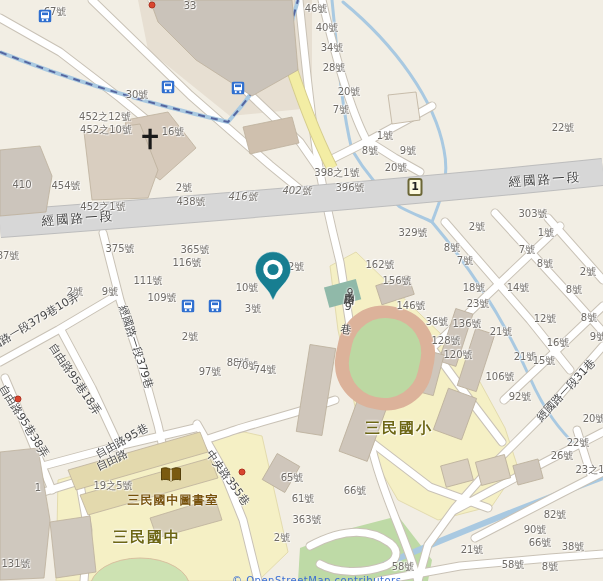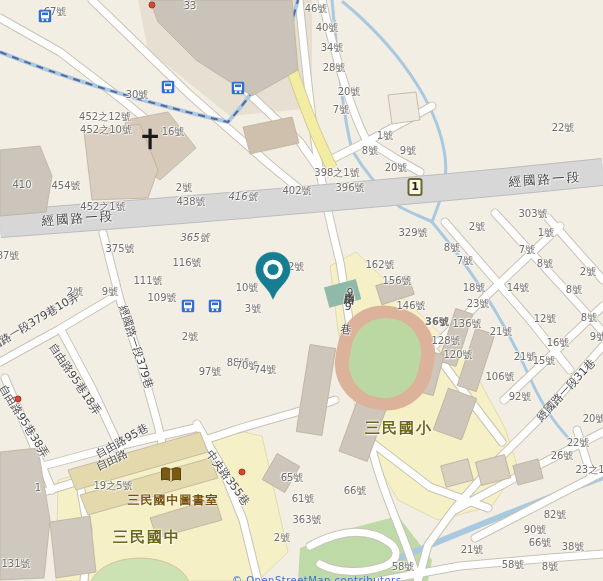--- a/index.html
+++ b/index.html
@@ -194,41 +194,41 @@
       <span class="lbl addr" style="left: 563px; top: 128px;">22號</span>
       <span class="lbl addr" style="left: 105px; top: 117px;">452之12號</span>
       <span class="lbl addr" style="left: 106px; top: 130px;">452之10號</span>
       <span class="lbl addr" style="left: 173px; top: 132px;">16號</span>
       <span class="lbl addr" style="left: 22px; top: 184px;">410</span>
       <span class="lbl addr" style="left: 66px; top: 186px; text-align: right;">454號</span>
       <span class="lbl addr" style="left: 103px; top: 207px;">452之1號</span>
       <span class="lbl addr" style="left: 184px; top: 188px;">2號</span>
       <span class="lbl addr" style="left: 191px; top: 202px;">438號</span>
       <span class="lbl addr" style="left: 243px; top: 197px; font-style: italic;">416號</span>
-      <span class="lbl addr" style="left: 297px; top: 191px;">402號</span>
+      <span class="lbl addr" style="left: 297px; top: 191px; font-style: italic;">402號</span>
       <span class="lbl addr" style="left: 337px; top: 173px;">398之1號</span>
       <span class="lbl addr" style="left: 350px; top: 188px;">396號</span>
-      <span class="lbl addr" style="left: 195px; top: 238px; font-style: italic;">365號</span>
+      <span class="lbl addr" style="left: 195px; top: 250px;">365號</span>
       <span class="lbl addr" style="left: 533px; top: 214px;">303號</span>
       <span class="lbl addr" style="left: 413px; top: 233px;">329號</span>
       <span class="lbl addr" style="left: 477px; top: 227px;">2號</span>
       <span class="lbl addr" style="left: 546px; top: 233px;">1號</span>
       <span class="lbl addr" style="left: 452px; top: 248px;">8號</span>
       <span class="lbl addr" style="left: 465px; top: 261px;">7號</span>
       <span class="lbl addr" style="left: 527px; top: 250px;">7號</span>
       <span class="lbl addr" style="left: 545px; top: 264px;">8號</span>
       <span class="lbl addr" style="left: 588px; top: 272px;">2號</span>
       <span class="lbl addr" style="left: 474px; top: 288px;">18號</span>
       <span class="lbl addr" style="left: 518px; top: 288px;">14號</span>
       <span class="lbl addr" style="left: 574px; top: 290px;">8號</span>
       <span class="lbl addr" style="left: 478px; top: 304px;">23號</span>
       <span class="lbl addr" style="left: 545px; top: 319px;">12號</span>
       <span class="lbl addr" style="left: 589px; top: 318px;">8號</span>
       <span class="lbl addr" style="left: 598px; top: 337px;">9號</span>
-      <span class="lbl addr" style="left: 437px; top: 322px; font-weight: bold;">36號</span>
+      <span class="lbl addr" style="left: 437px; top: 322px;">36號</span>
       <span class="lbl addr" style="left: 446px; top: 341px; text-align: center;">128號</span>
       <span class="lbl addr" style="left: 458px; top: 355px;">120號</span>
       <span class="lbl addr" style="left: 501px; top: 332px;">21號</span>
       <span class="lbl addr" style="left: 525px; top: 357px;">21號</span>
       <span class="lbl addr" style="left: 558px; top: 343px;">16號</span>
       <span class="lbl addr" style="left: 544px; top: 361px;">15號</span>
       <span class="lbl addr" style="left: 500px; top: 377px;">106號</span>
       <span class="lbl addr" style="left: 520px; top: 397px;">92號</span>
       <span class="lbl addr" style="left: 380px; top: 265px;">162號</span>
       <span class="lbl addr" style="left: 397px; top: 281px;">156號</span>

